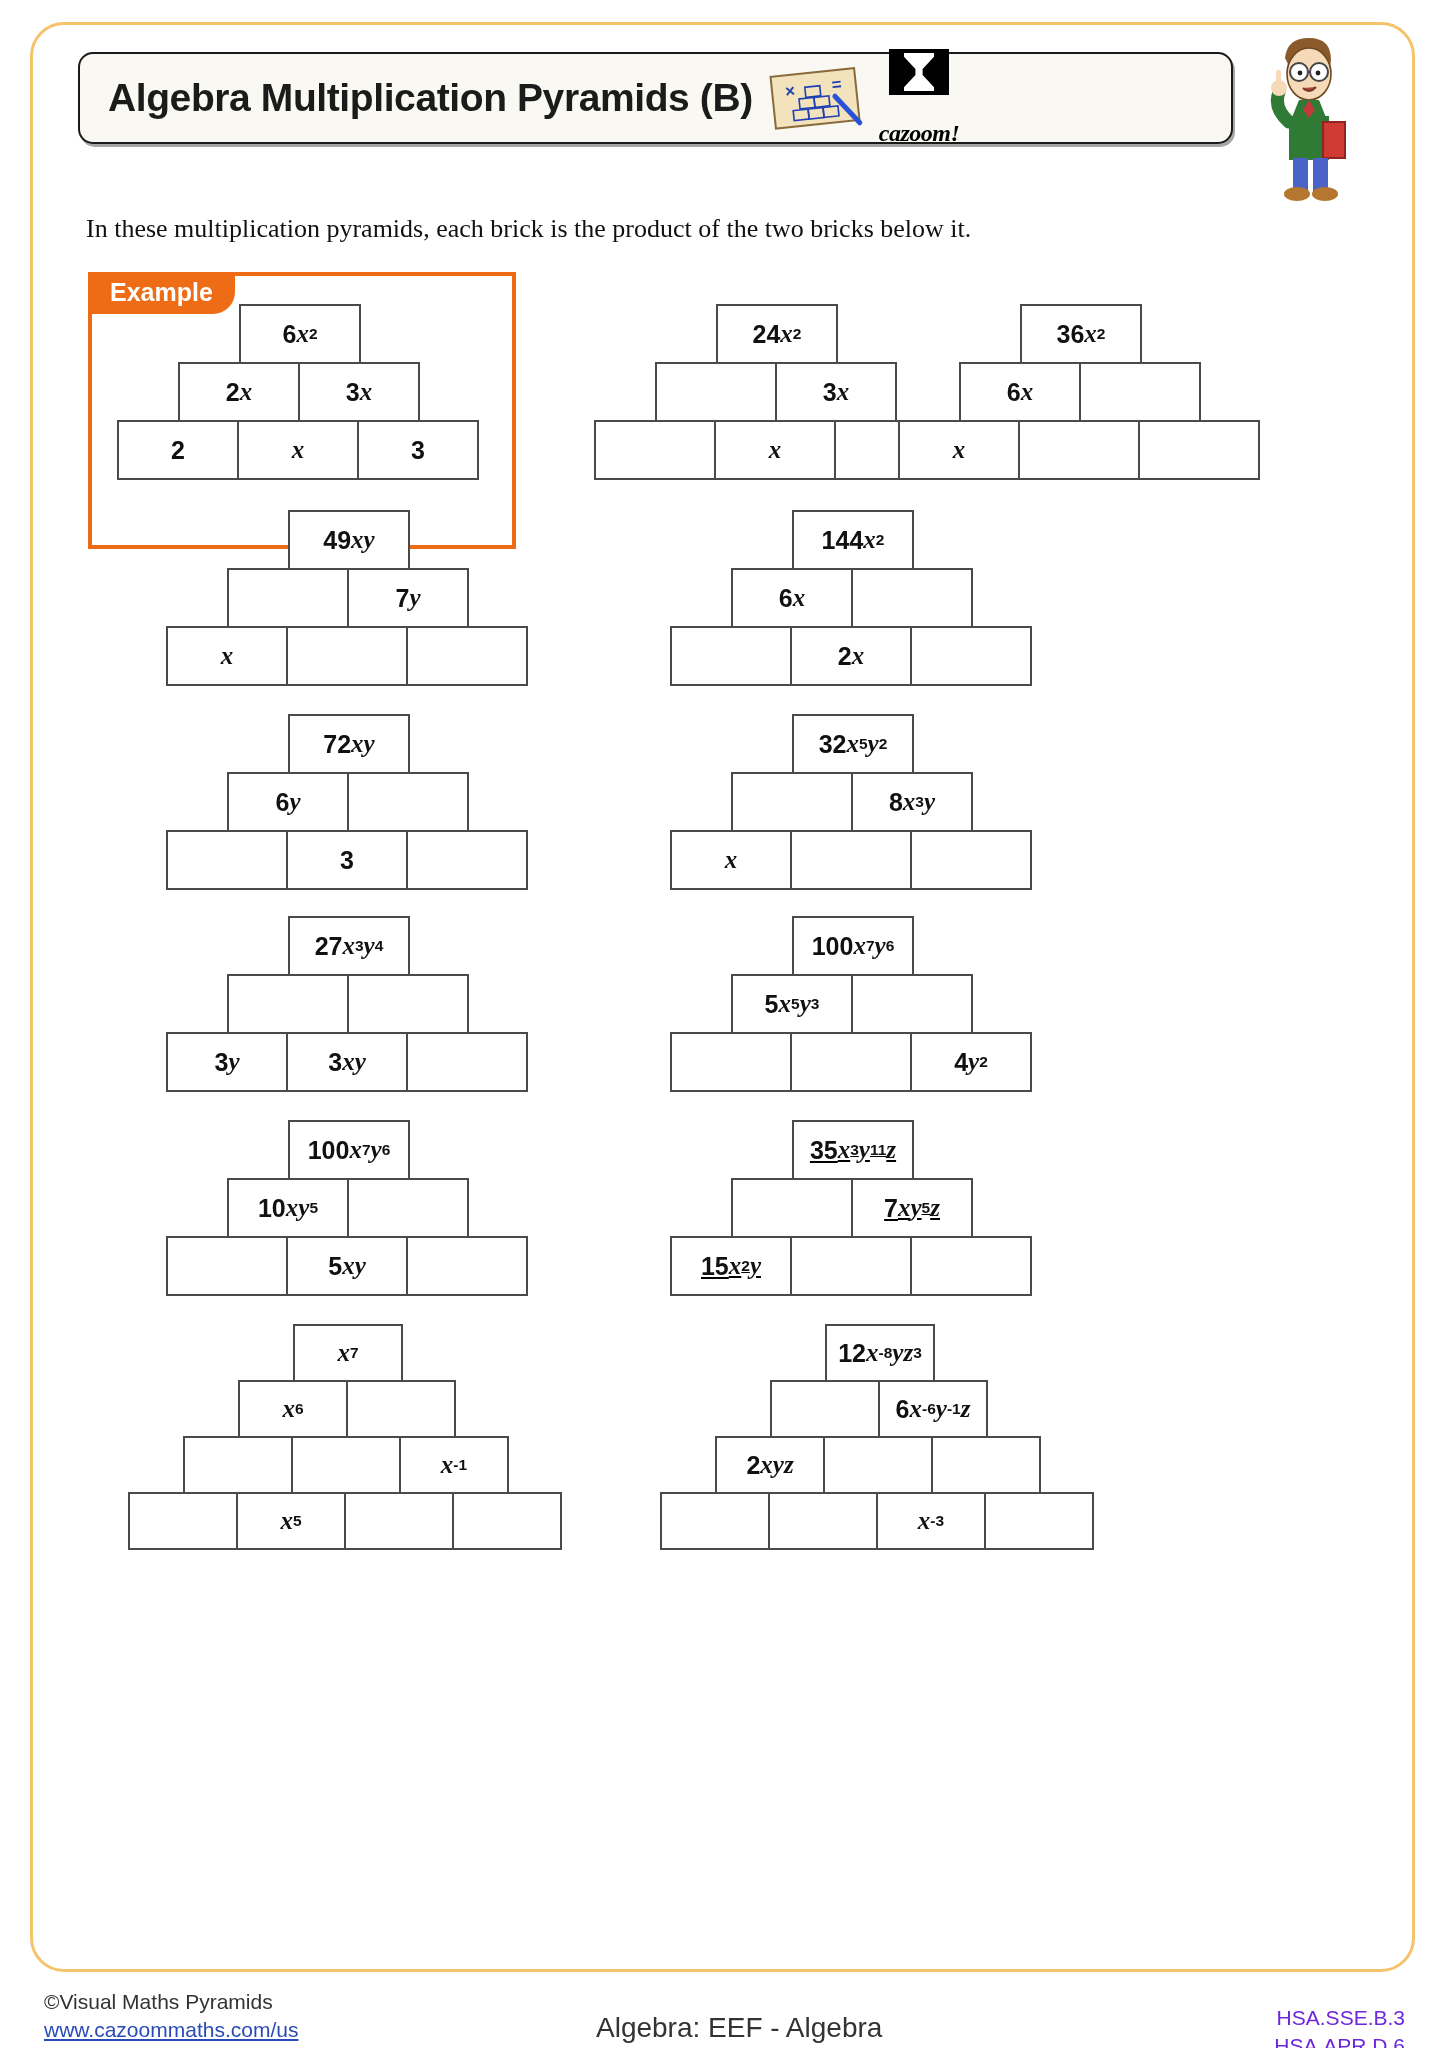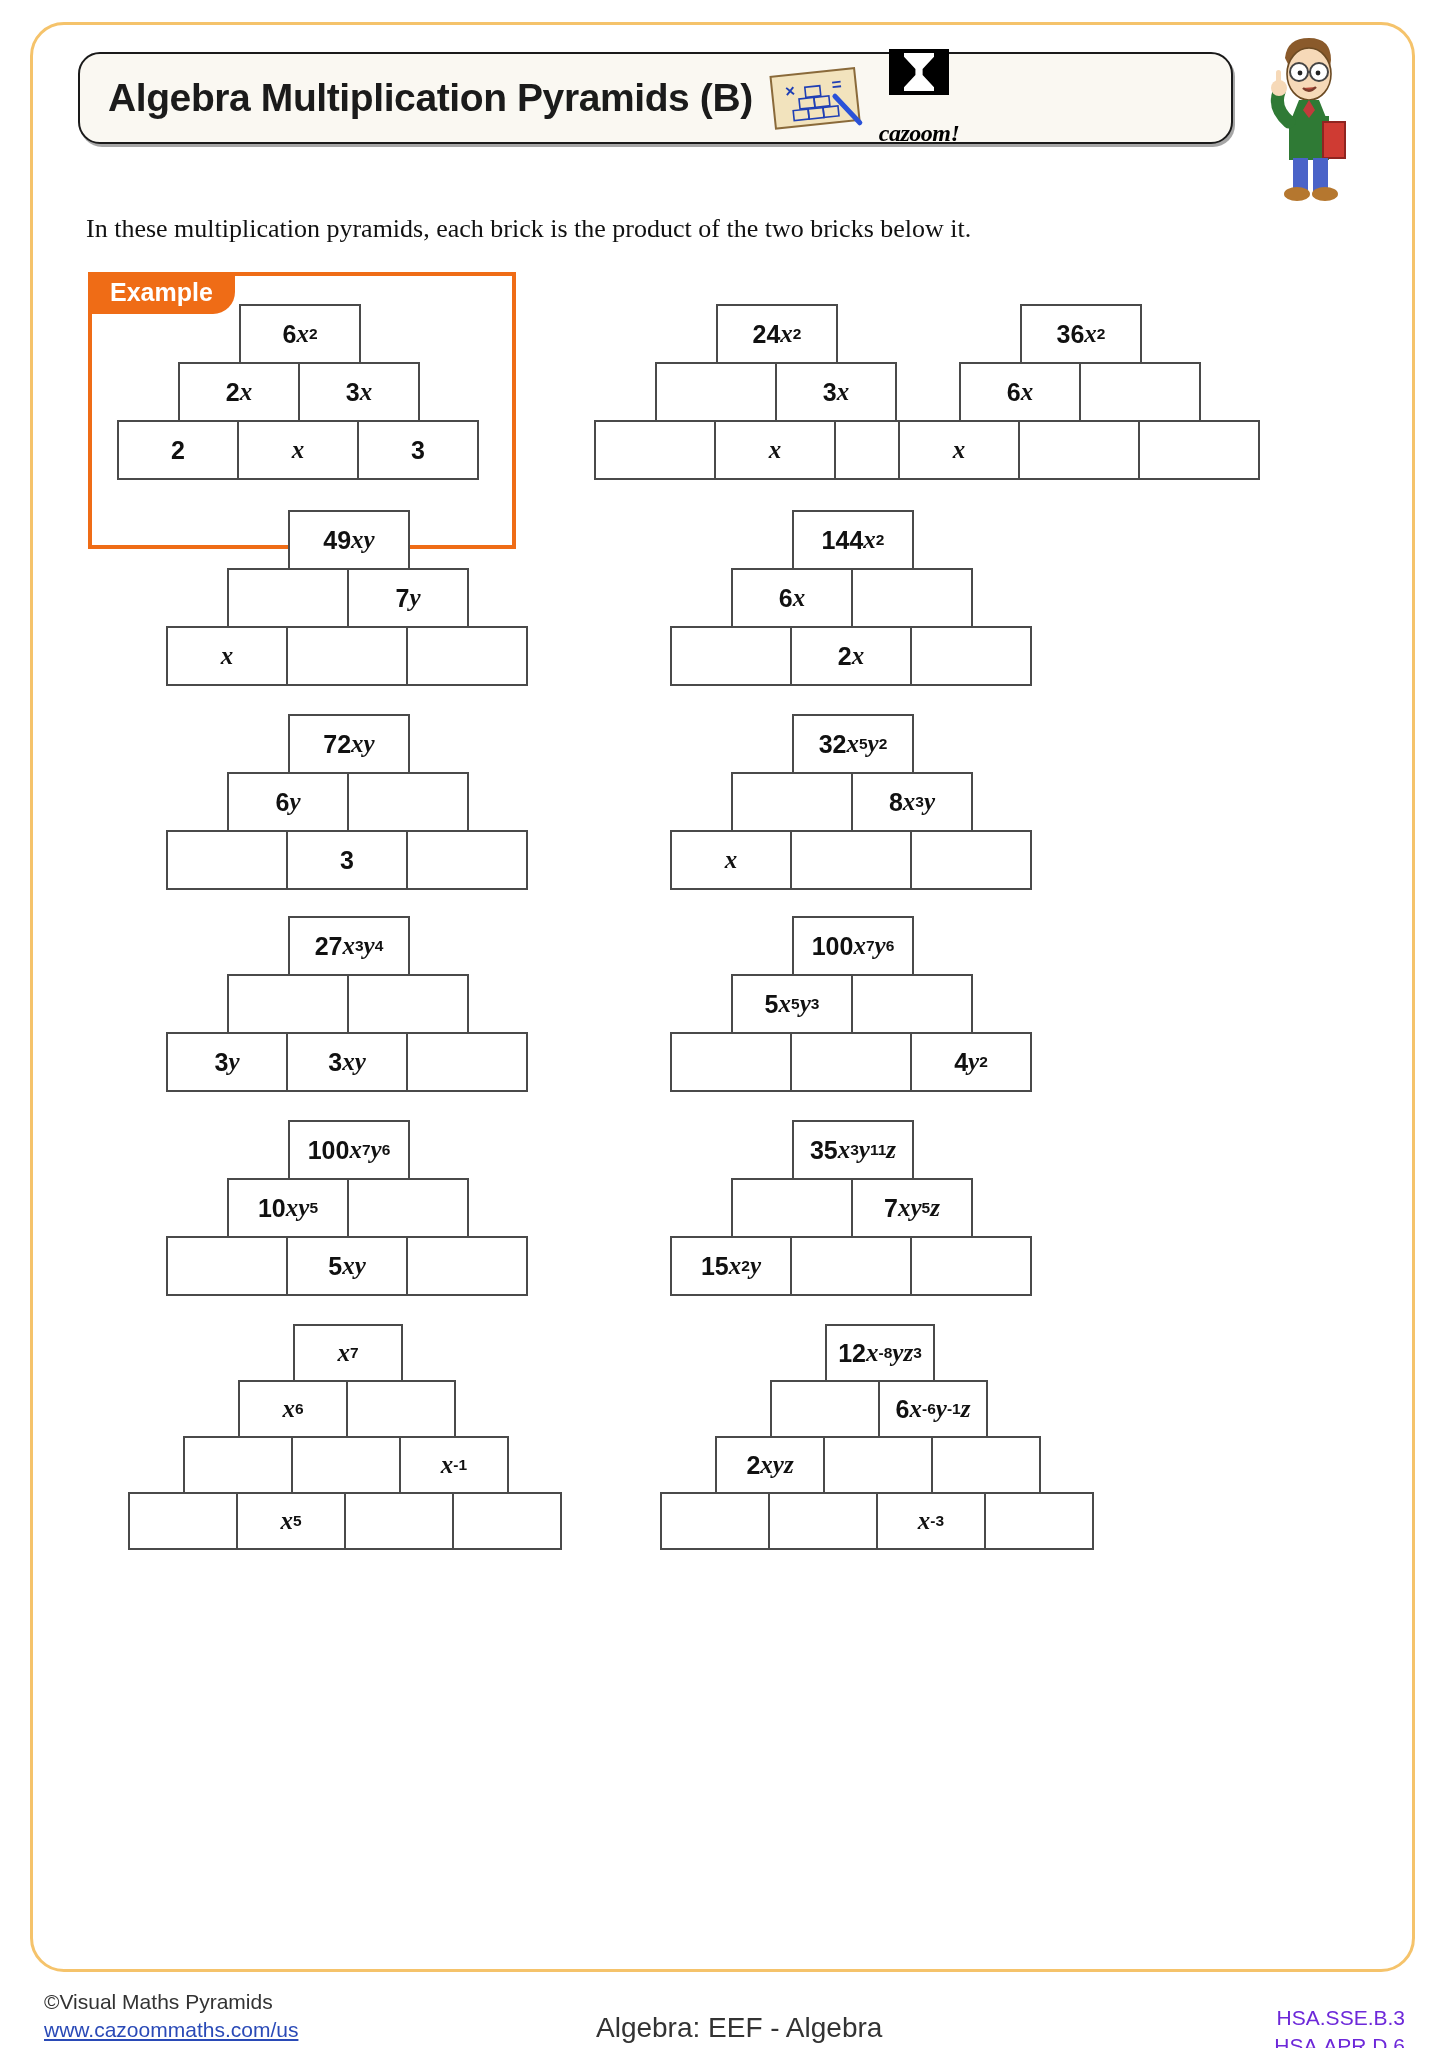--- a/index.html
+++ b/index.html
@@ -32,21 +32,21 @@
   }
 
   
   .header-bar {
     position: absolute;
     left: 78px;
     top: 52px;
     width: 1155px;
     height: 92px;
     border: 2px solid #1a1a1a;
-    border-radius: 22px;
+    border-radius: 15px;
     background: #faf8f2;
     box-sizing: border-box;
     display: flex;
     align-items: center;
     padding-left: 28px;
     box-shadow: 2px 3px 0 rgba(0,0,0,0.35);
   }
   .title {
     font-size: 39px;
     font-weight: bold;
@@ -426,21 +426,21 @@
         <div class="prow">
           <div class="brick sz-w sz-h ind1">10<i>x</i><i>y</i><sup>5</sup></div>
           <div class="brick sz-w sz-h"></div>
         </div>
         <div class="prow">
           <div class="brick sz-w sz-h"></div>
           <div class="brick sz-w sz-h">5<i>x</i><i>y</i></div>
           <div class="brick sz-w sz-h"></div>
         </div>
       </div>
-      <div class="pyramid" style="left: 670px; top: 1122px;">
+      <div class="pyramid" style="left: 670px; top: 1122px; text-decoration: underline;">
         <div class="prow">
           <div class="brick sz-w sz-h ind2">35<i>x</i><sup>3</sup><i>y</i><sup>11</sup><i>z</i></div>
         </div>
         <div class="prow">
           <div class="brick sz-w sz-h ind1"></div>
           <div class="brick sz-w sz-h">7<i>x</i><i>y</i><sup>5</sup><i>z</i></div>
         </div>
         <div class="prow">
           <div class="brick sz-w sz-h">15<i>x</i><sup>2</sup><i>y</i></div>
           <div class="brick sz-w sz-h"></div>

